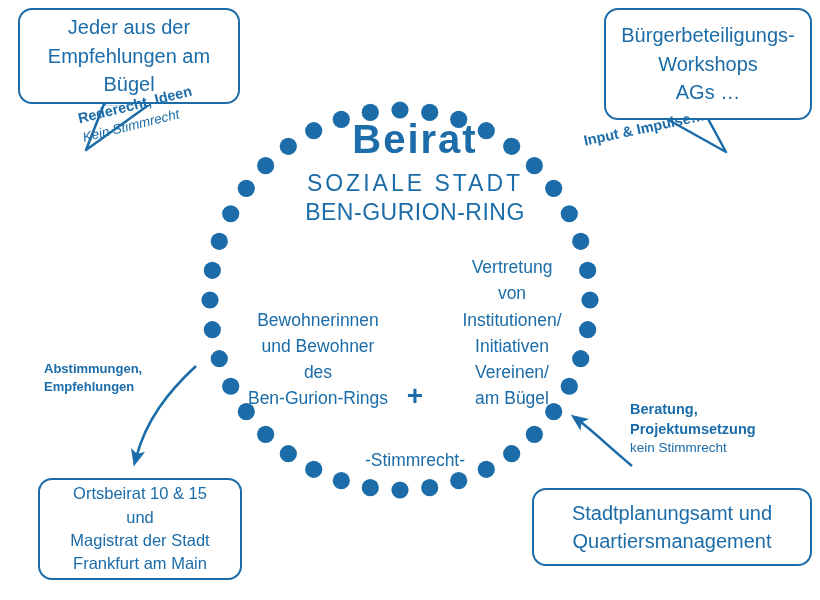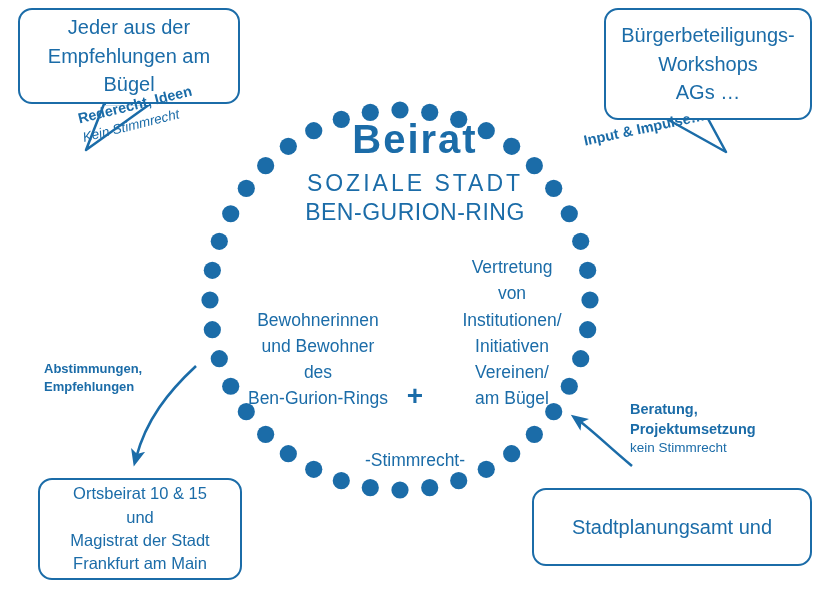--- a/index.html
+++ b/index.html
@@ -220,20 +220,21 @@
 
   <div class="box" id="box-bottom-left">
     <span class="line">Ortsbeirat 10 &amp; 15</span>
     <span class="line">und</span>
     <span class="line">Magistrat der Stadt</span>
     <span class="line">Frankfurt am Main</span>
   </div>
 
   <div class="box" id="box-bottom-right">
     <span class="line">Stadtplanungsamt und</span>
+    <span class="line">Quartiersmanagement</span>
   </div>
 
   <div class="edge-label" id="label-rederecht">
     <div class="l1">Rederecht, Ideen</div>
     <div class="l2">Kein Stimmrecht</div>
   </div>
 
   <div class="edge-label" id="label-input">
     <div class="l1">Input &amp; Impulse…</div>
   </div>

